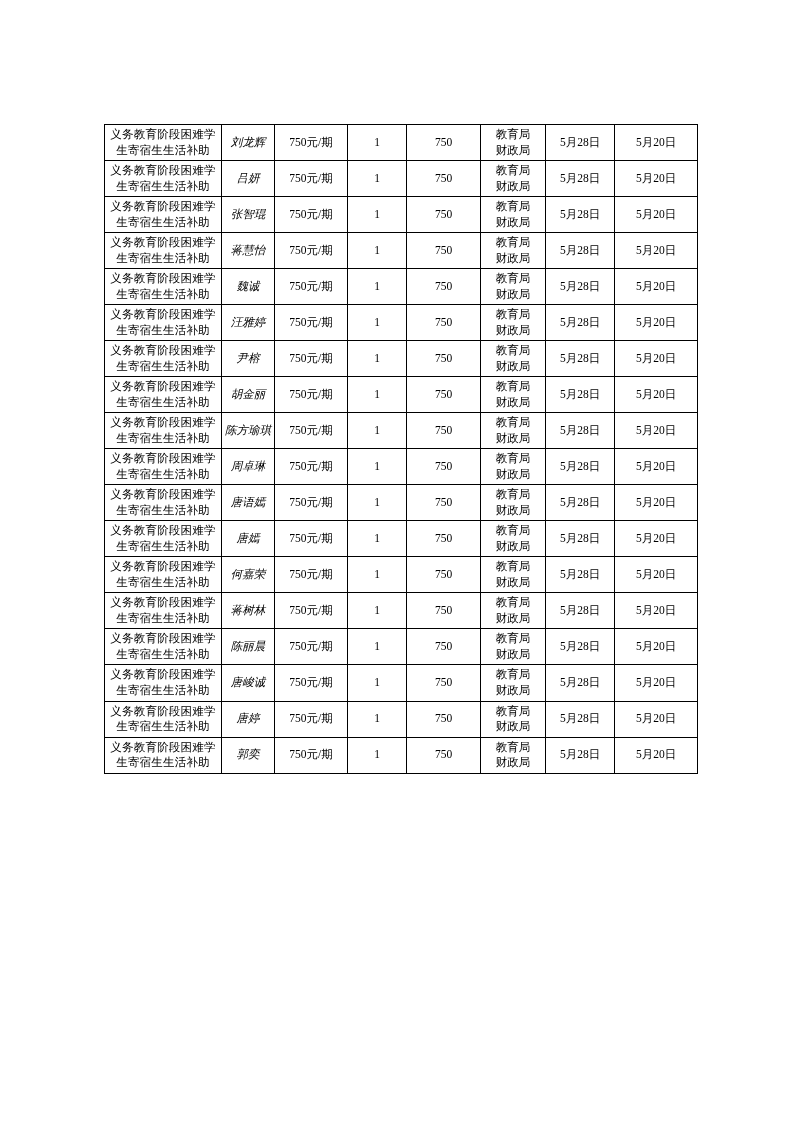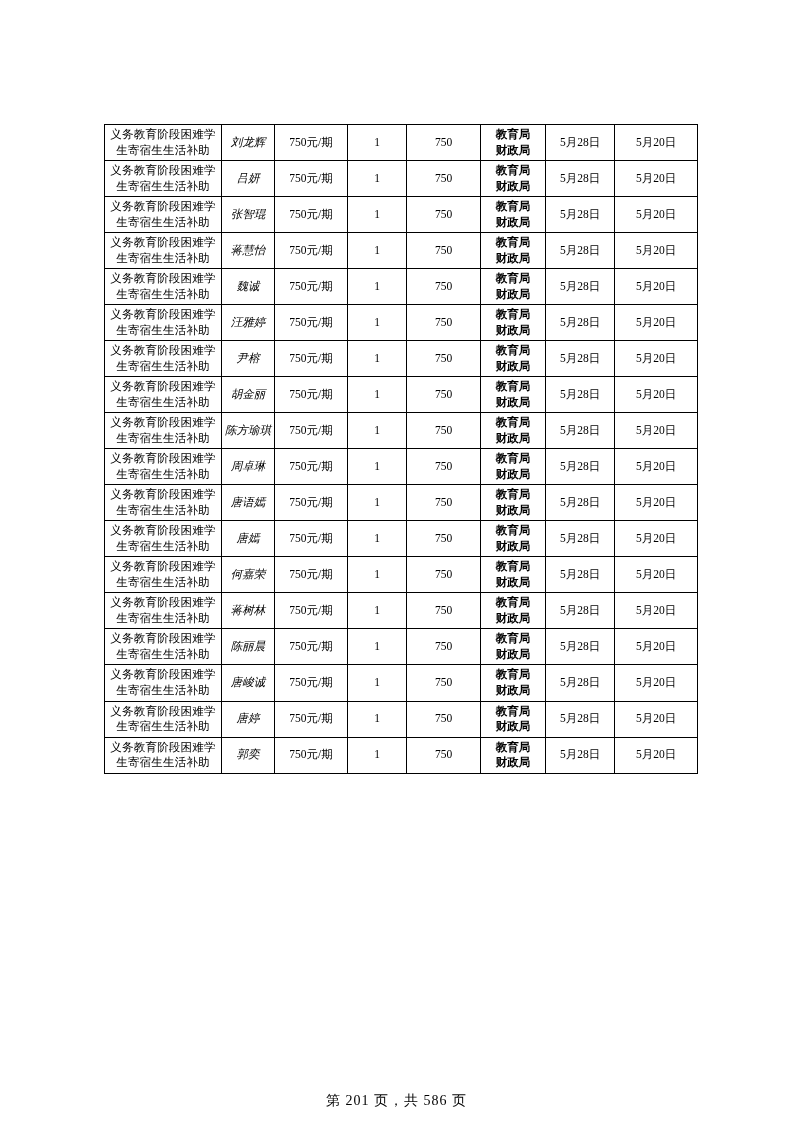--- a/index.html
+++ b/index.html
@@ -68,21 +68,20 @@
   td.c-date1 {
     width: 66px;
     font-size: 12px;
   }
   td.c-date2 {
     width: 80px;
     font-size: 12px;
   }
   td .dept-line {
     display: block;
-    font-weight: bold;
   }
   .footer {
     position: absolute;
     left: 0;
     right: 0;
     bottom: 48px;
     text-align: center;
     font-size: 14px;
     font-family: "Liberation Serif", "DejaVu Serif", serif;
     letter-spacing: 1px;
@@ -323,14 +322,13 @@
           <td class="c-amount">750</td>
           <td class="c-dept">
             <span class="dept-line">教育局</span>
             <span class="dept-line">财政局</span>
           </td>
           <td class="c-date1">5月28日</td>
           <td class="c-date2">5月20日</td>
         </tr>
       </tbody>
   </table>
-  <div class="footer">第 201 页，共 586 页</div>
 </div>
 
 </body></html>

